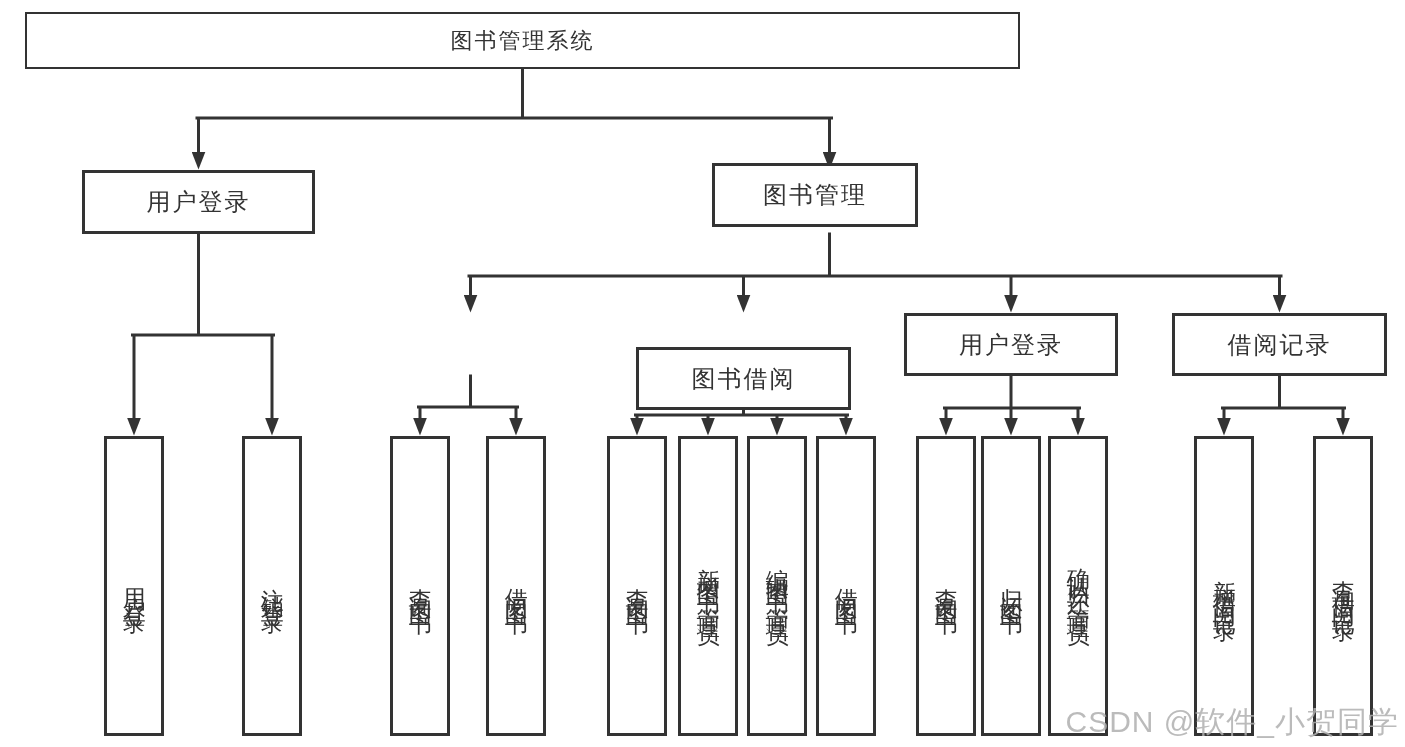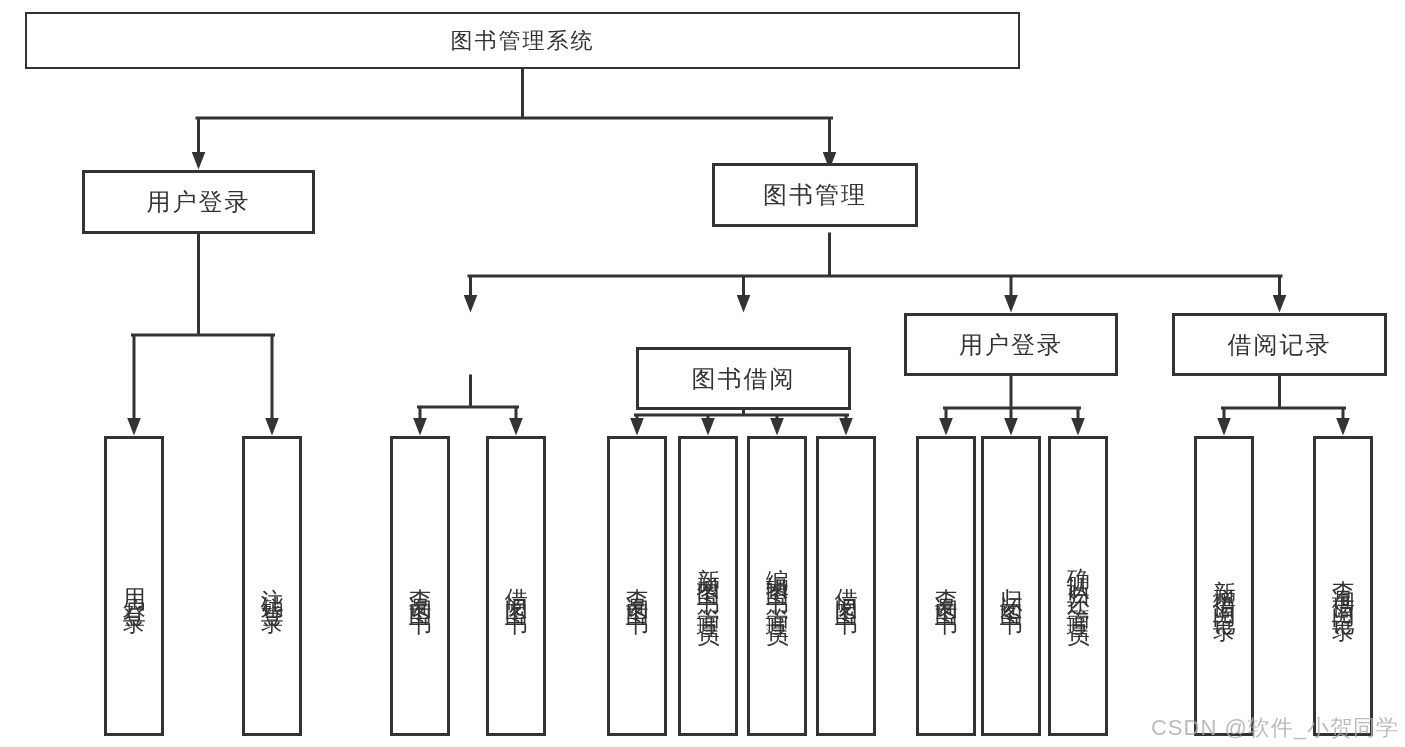--- a/index.html
+++ b/index.html
@@ -59,21 +59,21 @@
     text-orientation: mixed;
     font-size: 23px;
     line-height: 1.1;
     letter-spacing: 8px;
     white-space: nowrap;
   }
   .watermark {
     position: absolute;
     right: 6px;
     bottom: 4px;
-    font-size: 22px;
+    font-size: 30px;
     letter-spacing: 1px;
     color: var(--watermark);
     opacity: 0.85;
     z-index: 5;
     white-space: nowrap;
   }
 </style>
 </head>
 <body>
 

